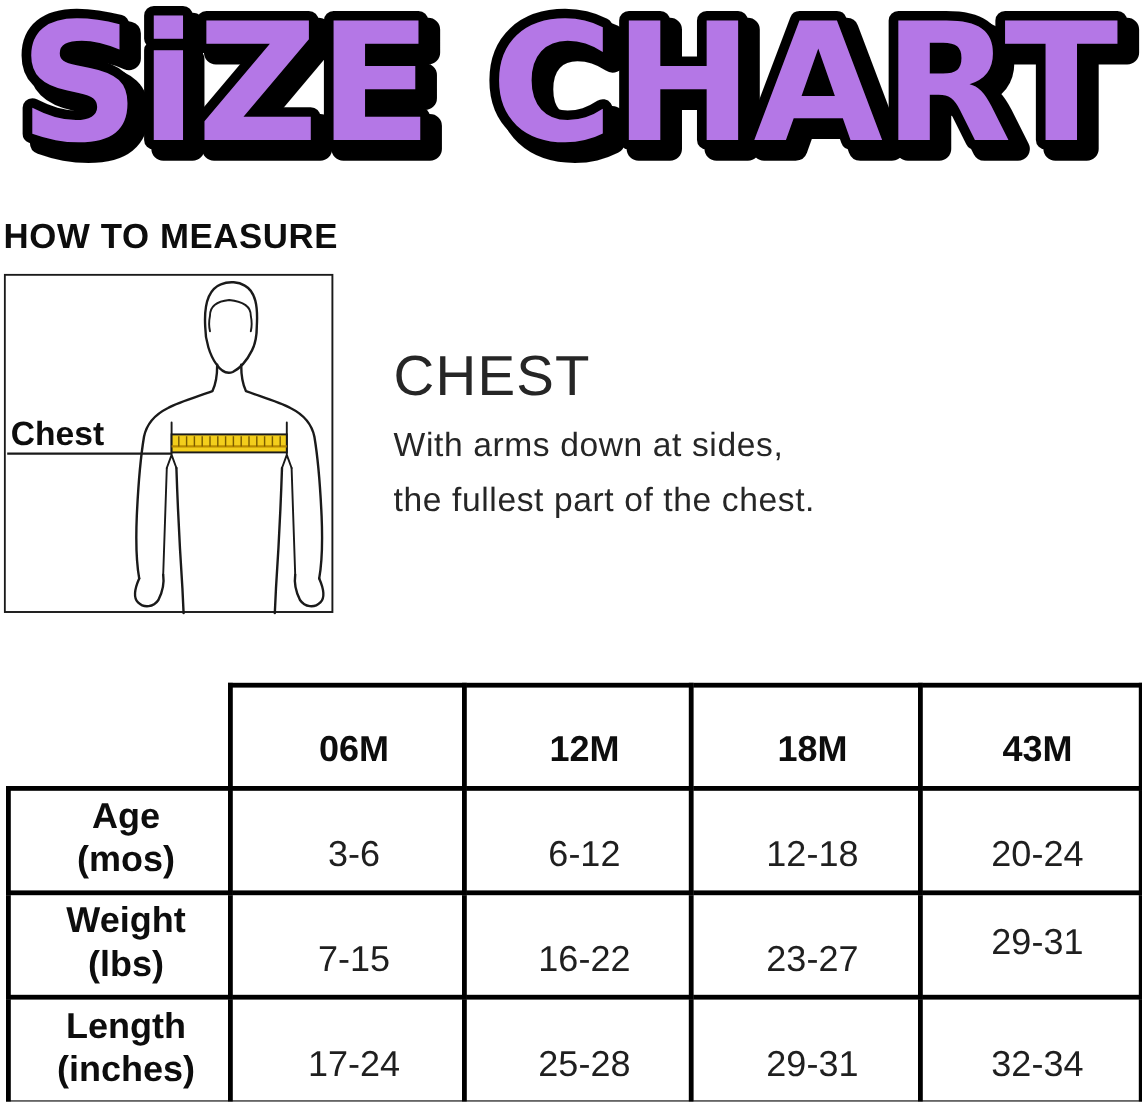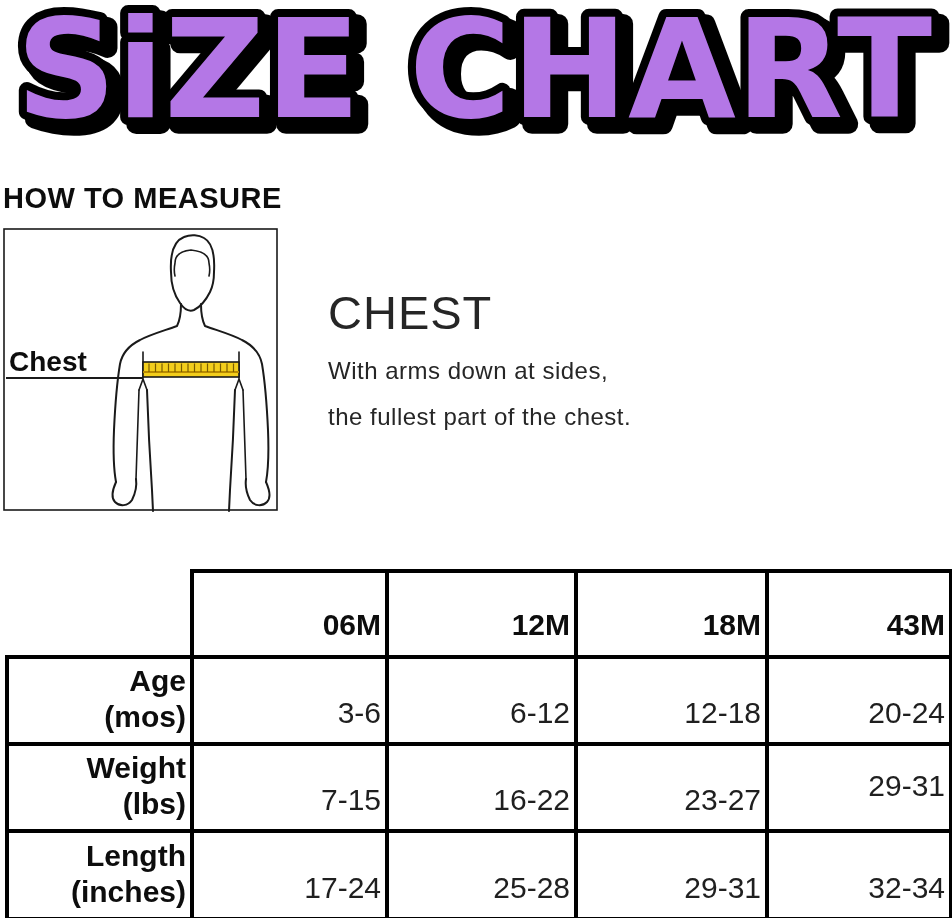--- a/index.html
+++ b/index.html
@@ -34,32 +34,32 @@
   .figure-wrap .stroke { fill:none; stroke:#1a1a1a; stroke-width:2; stroke-linecap:round; stroke-linejoin:round; }
   .figure-wrap .thin   { fill:none; stroke:#1a1a1a; stroke-width:1.6; stroke-linecap:round; }
   .figure-wrap .chest-text {
     font-family:"Liberation Sans","DejaVu Sans",sans-serif;
     font-weight:bold; font-size:28px; fill:#0d0d0d;
   }
 
   
   .chest-info { position:absolute; left:328px; top:288px; width:624px; color:#262626; }
   .chest-heading { font-size:47px; letter-spacing:1px; line-height:50px; margin-bottom:10px; }
-  .chest-line { font-size:24px; letter-spacing:0.5px; line-height:46px; white-space:nowrap; }
+  .chest-line { font-size:28px; letter-spacing:0.5px; line-height:46px; white-space:nowrap; }
 
   
   .size-table {
     position:absolute; left:5px; top:569px;
     border-collapse:collapse; table-layout:fixed;
     width:944px;
   }
   .size-table td {
     border:4px solid #000000;
     vertical-align:bottom;
-    text-align:right;
+    text-align:center;
     font-size:30px;
     color:#1f1f1f;
     padding:0 4px 12px 15px;
     overflow:hidden;
   }
   .size-table td.ghost { border:none; background:transparent; }
   .size-table td.col-head { font-weight:bold; padding-bottom:13px; color:#0d0d0d; }
   .size-table td.row-label { font-weight:bold; line-height:36px; padding-bottom:7px; color:#0d0d0d;margin-top:28px; }
   .size-table td.value { font-weight:normal; }
   .size-table td.value.raised { padding-bottom:26px; }

